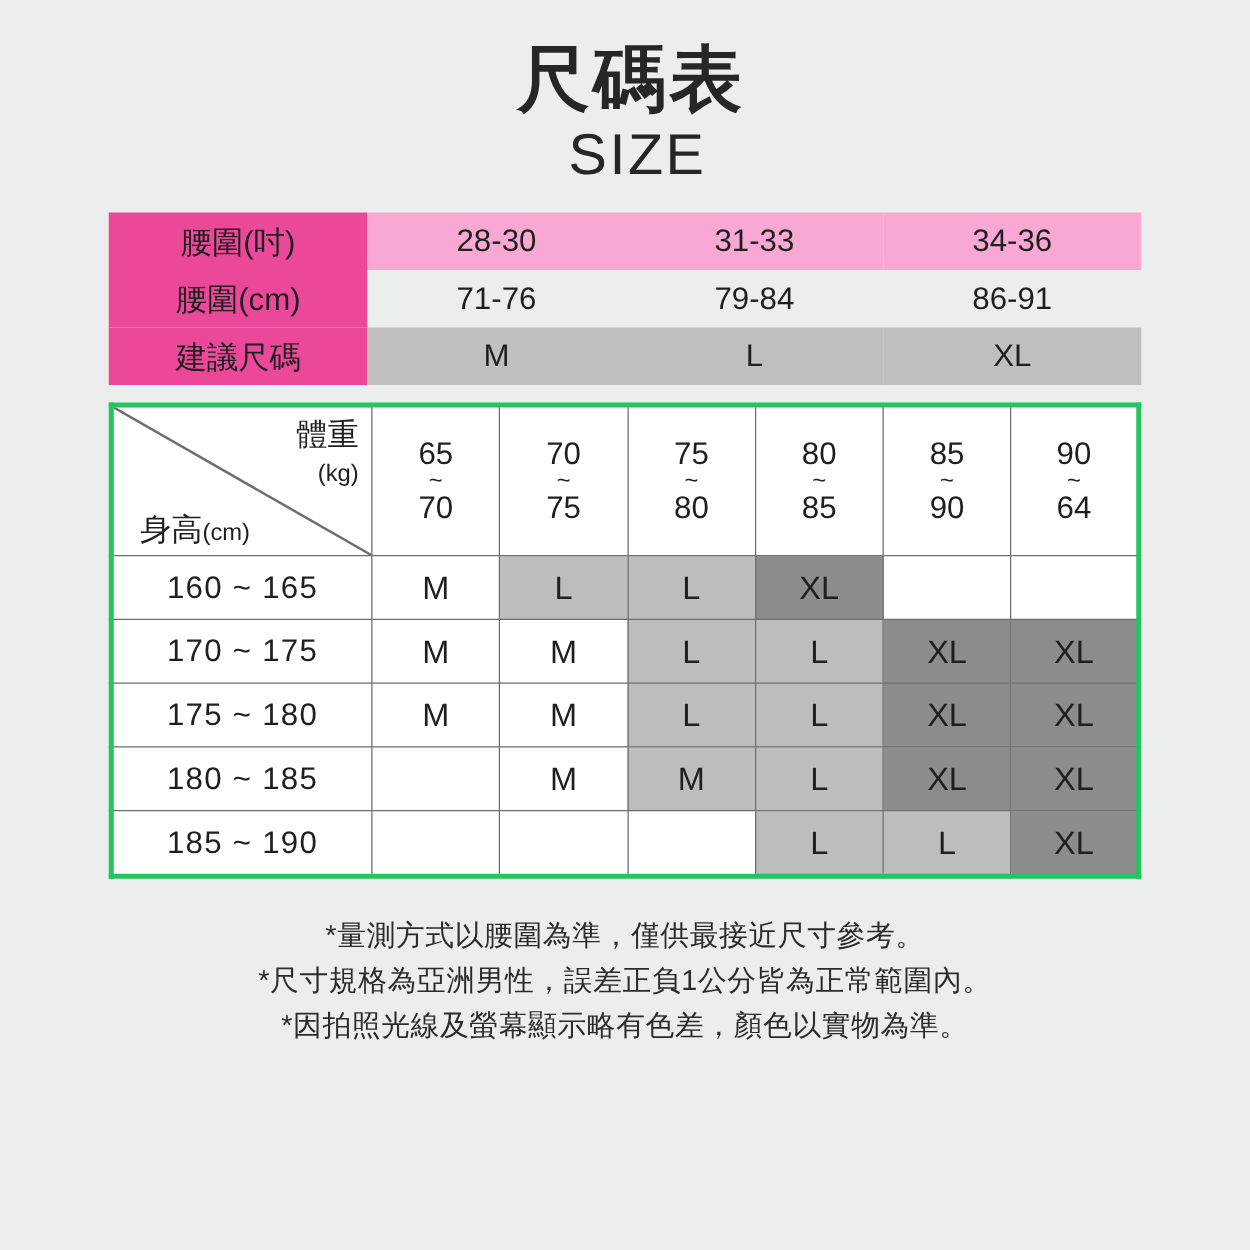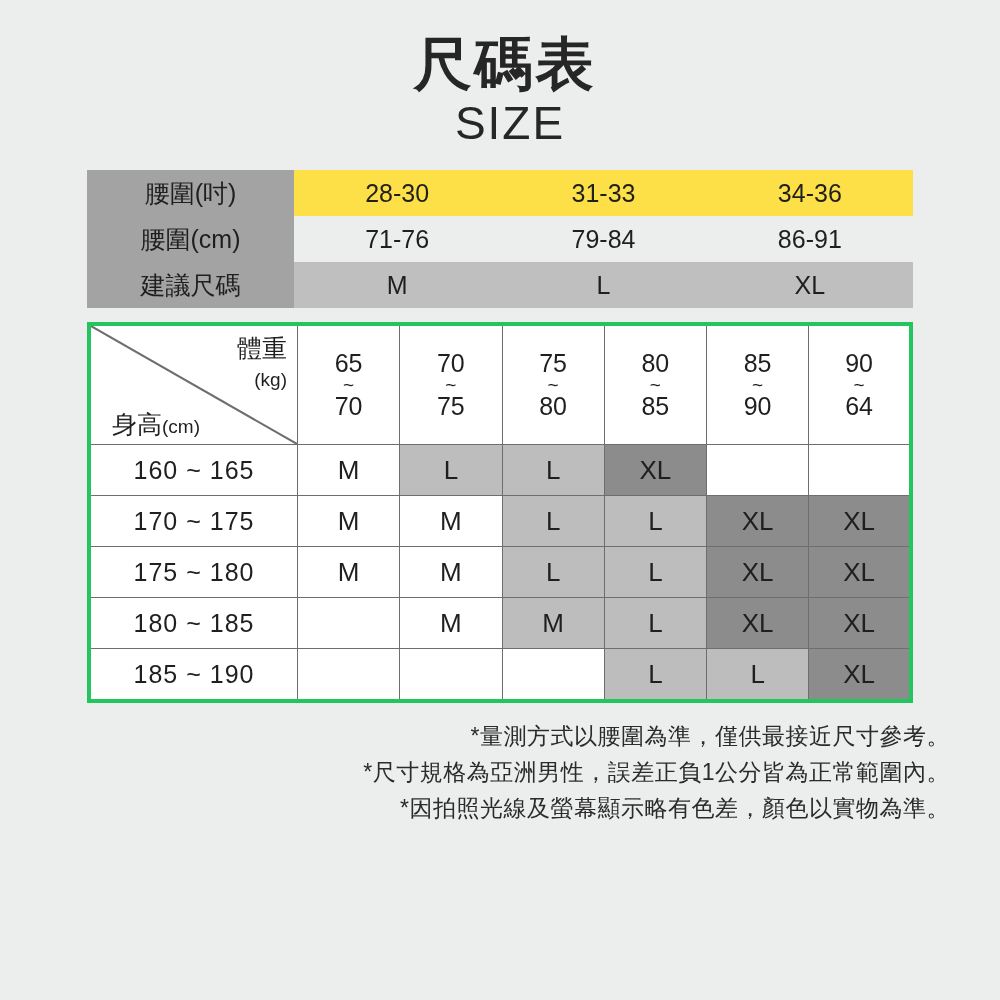--- a/index.html
+++ b/index.html
@@ -52,24 +52,24 @@
   }
   .waist-table td {
     height: 44px;
     text-align: center;
     vertical-align: middle;
     font-size: 25px;
     color: #1f1f1f;
   }
   .waist-table td.label {
     width: 205px;
-    background: #a3a3a3;
-    font-size: 25px;
-  }
-  .waist-table tr.row-a td.val { background: #fde047; }
+    background: #ec4899;
+    font-size: 25px;
+  }
+  .waist-table tr.row-a td.val { background: #f9a8d4; }
   .waist-table tr.row-b td.val { background: #eceded; }
   .waist-table tr.row-c td.val { background: #bfbfbf; }
 
   
   .matrix {
     margin: 14px auto 0 auto;
     border-collapse: collapse;
     width: 826px;
     table-layout: fixed;
     border: 4px solid #22c55e;
@@ -130,23 +130,23 @@
     position: absolute;
     left: 21px;
     bottom: 6px;
     font-size: 25px;
     line-height: 1.15;
   }
   .corner-height .unit { font-size: 19px; }
 
   
   .notes {
-    margin: 16px auto 0 auto;
+    margin: 28px auto 0 auto;
     width: 900px;
-    text-align: right;
+    text-align: center;
   }
   .notes div {
     font-size: 23px;
     line-height: 1.55;
     color: #2b2b2b;
     letter-spacing: 0.5px;
   }
 </style>
 </head>
 <body>

